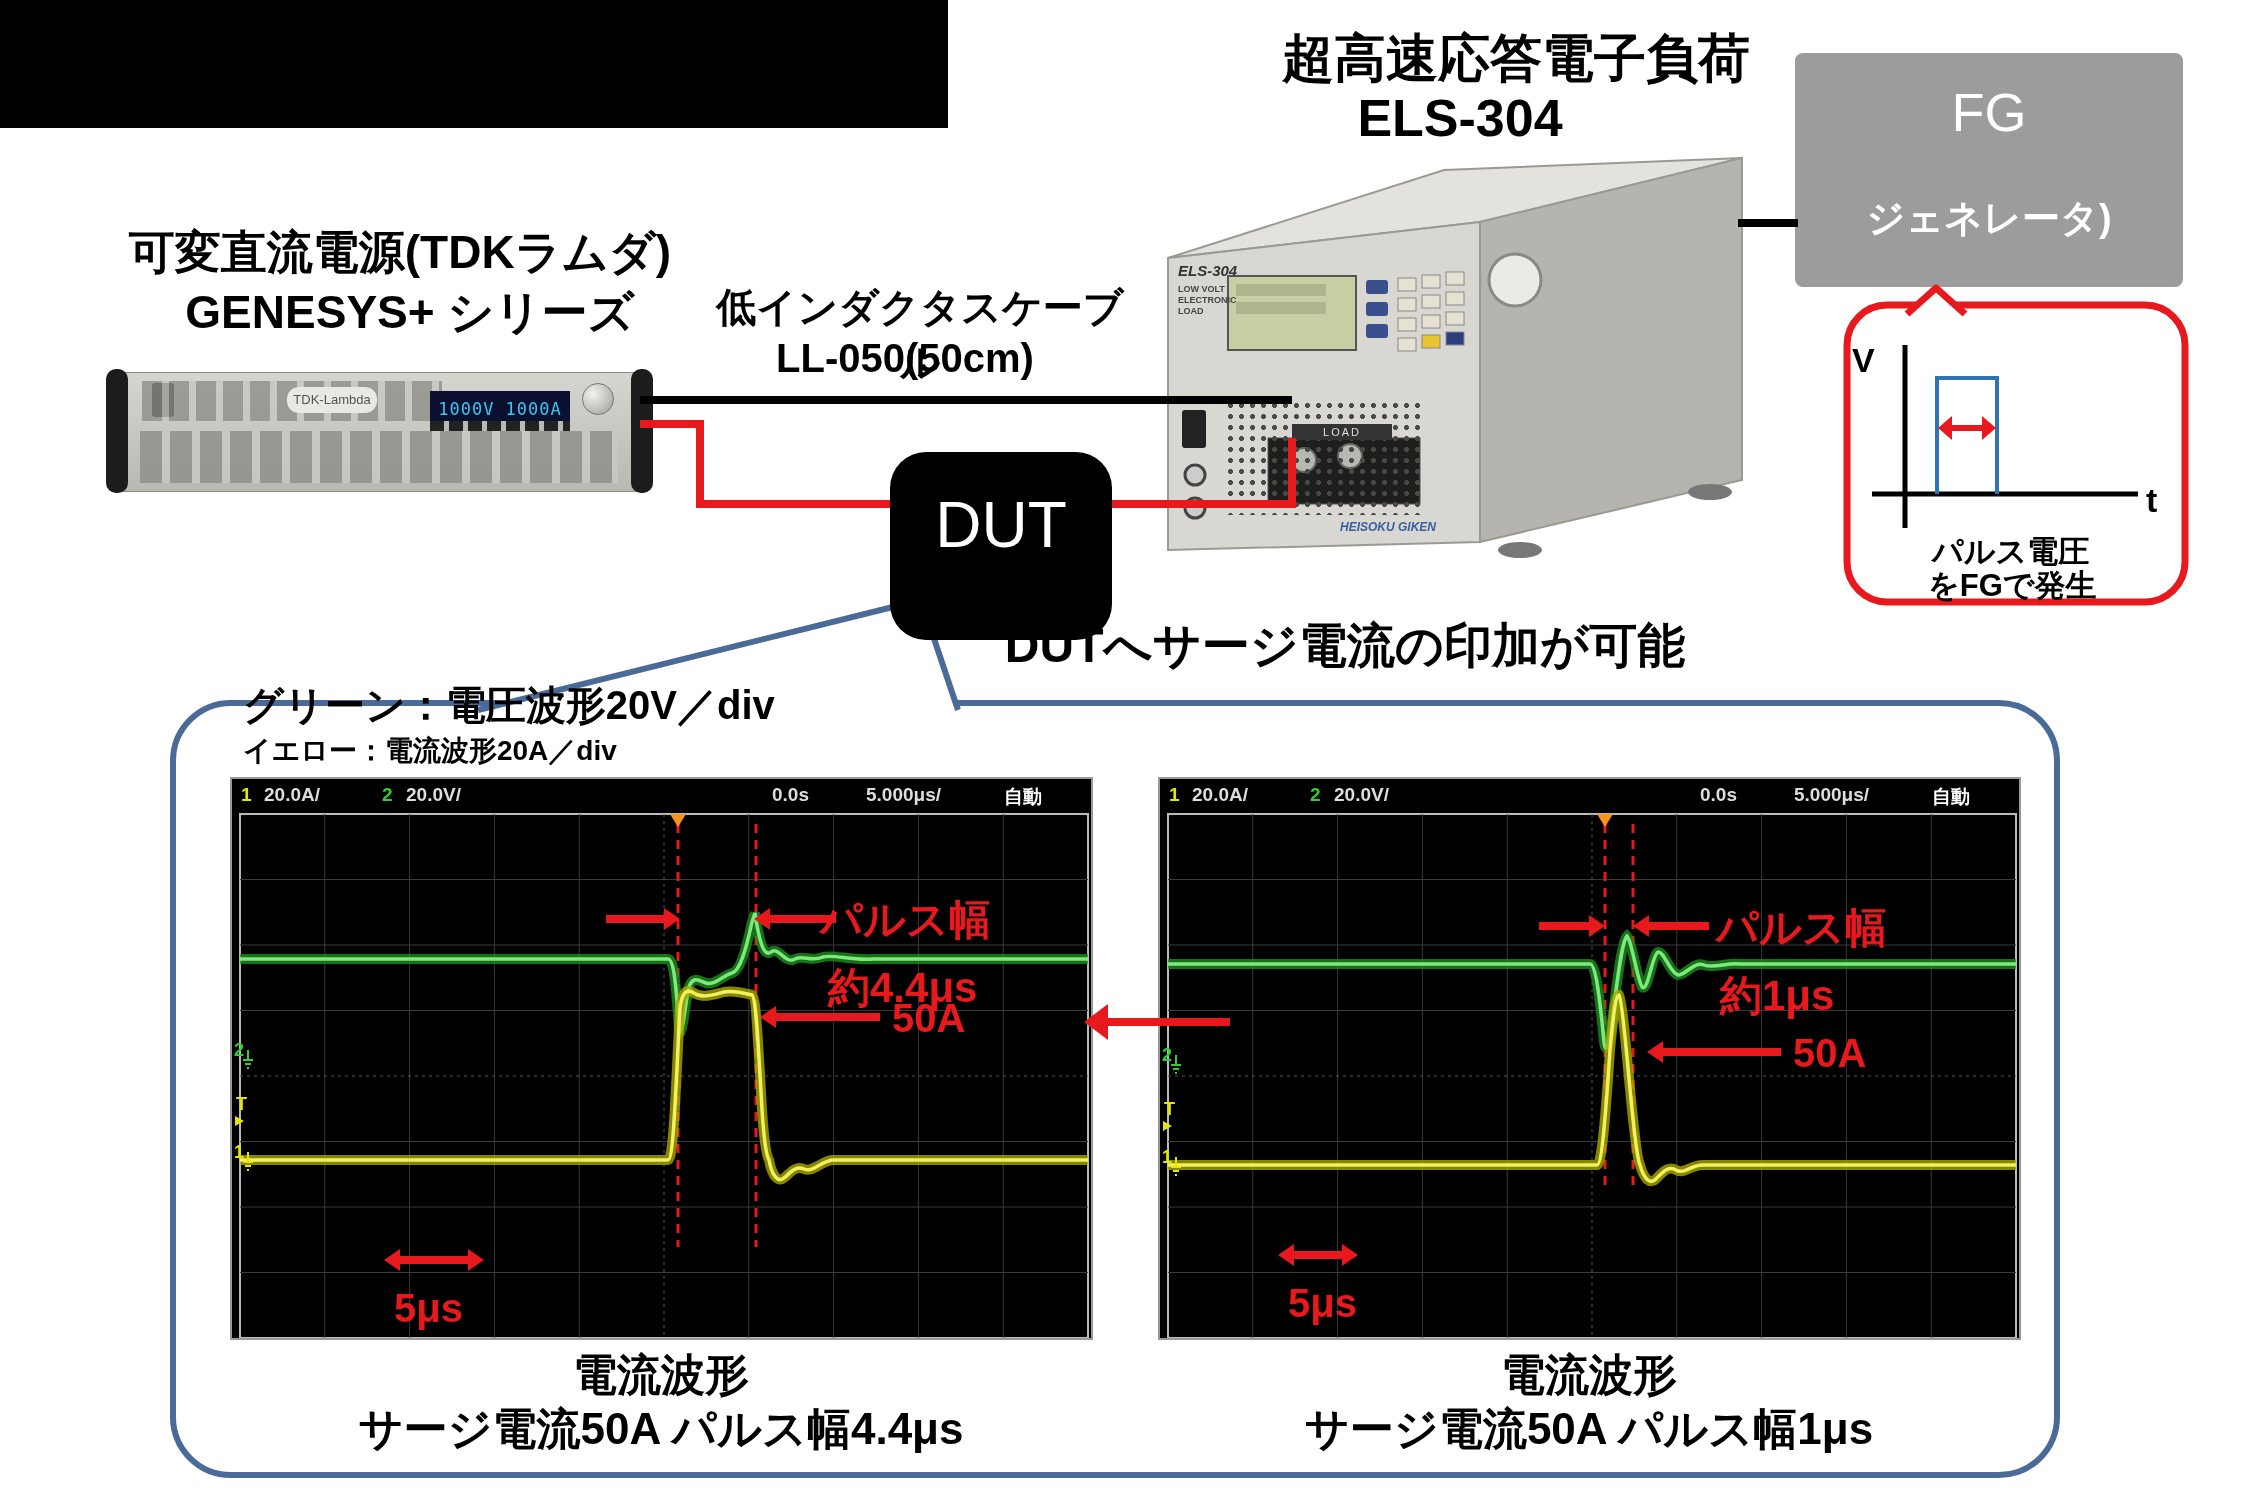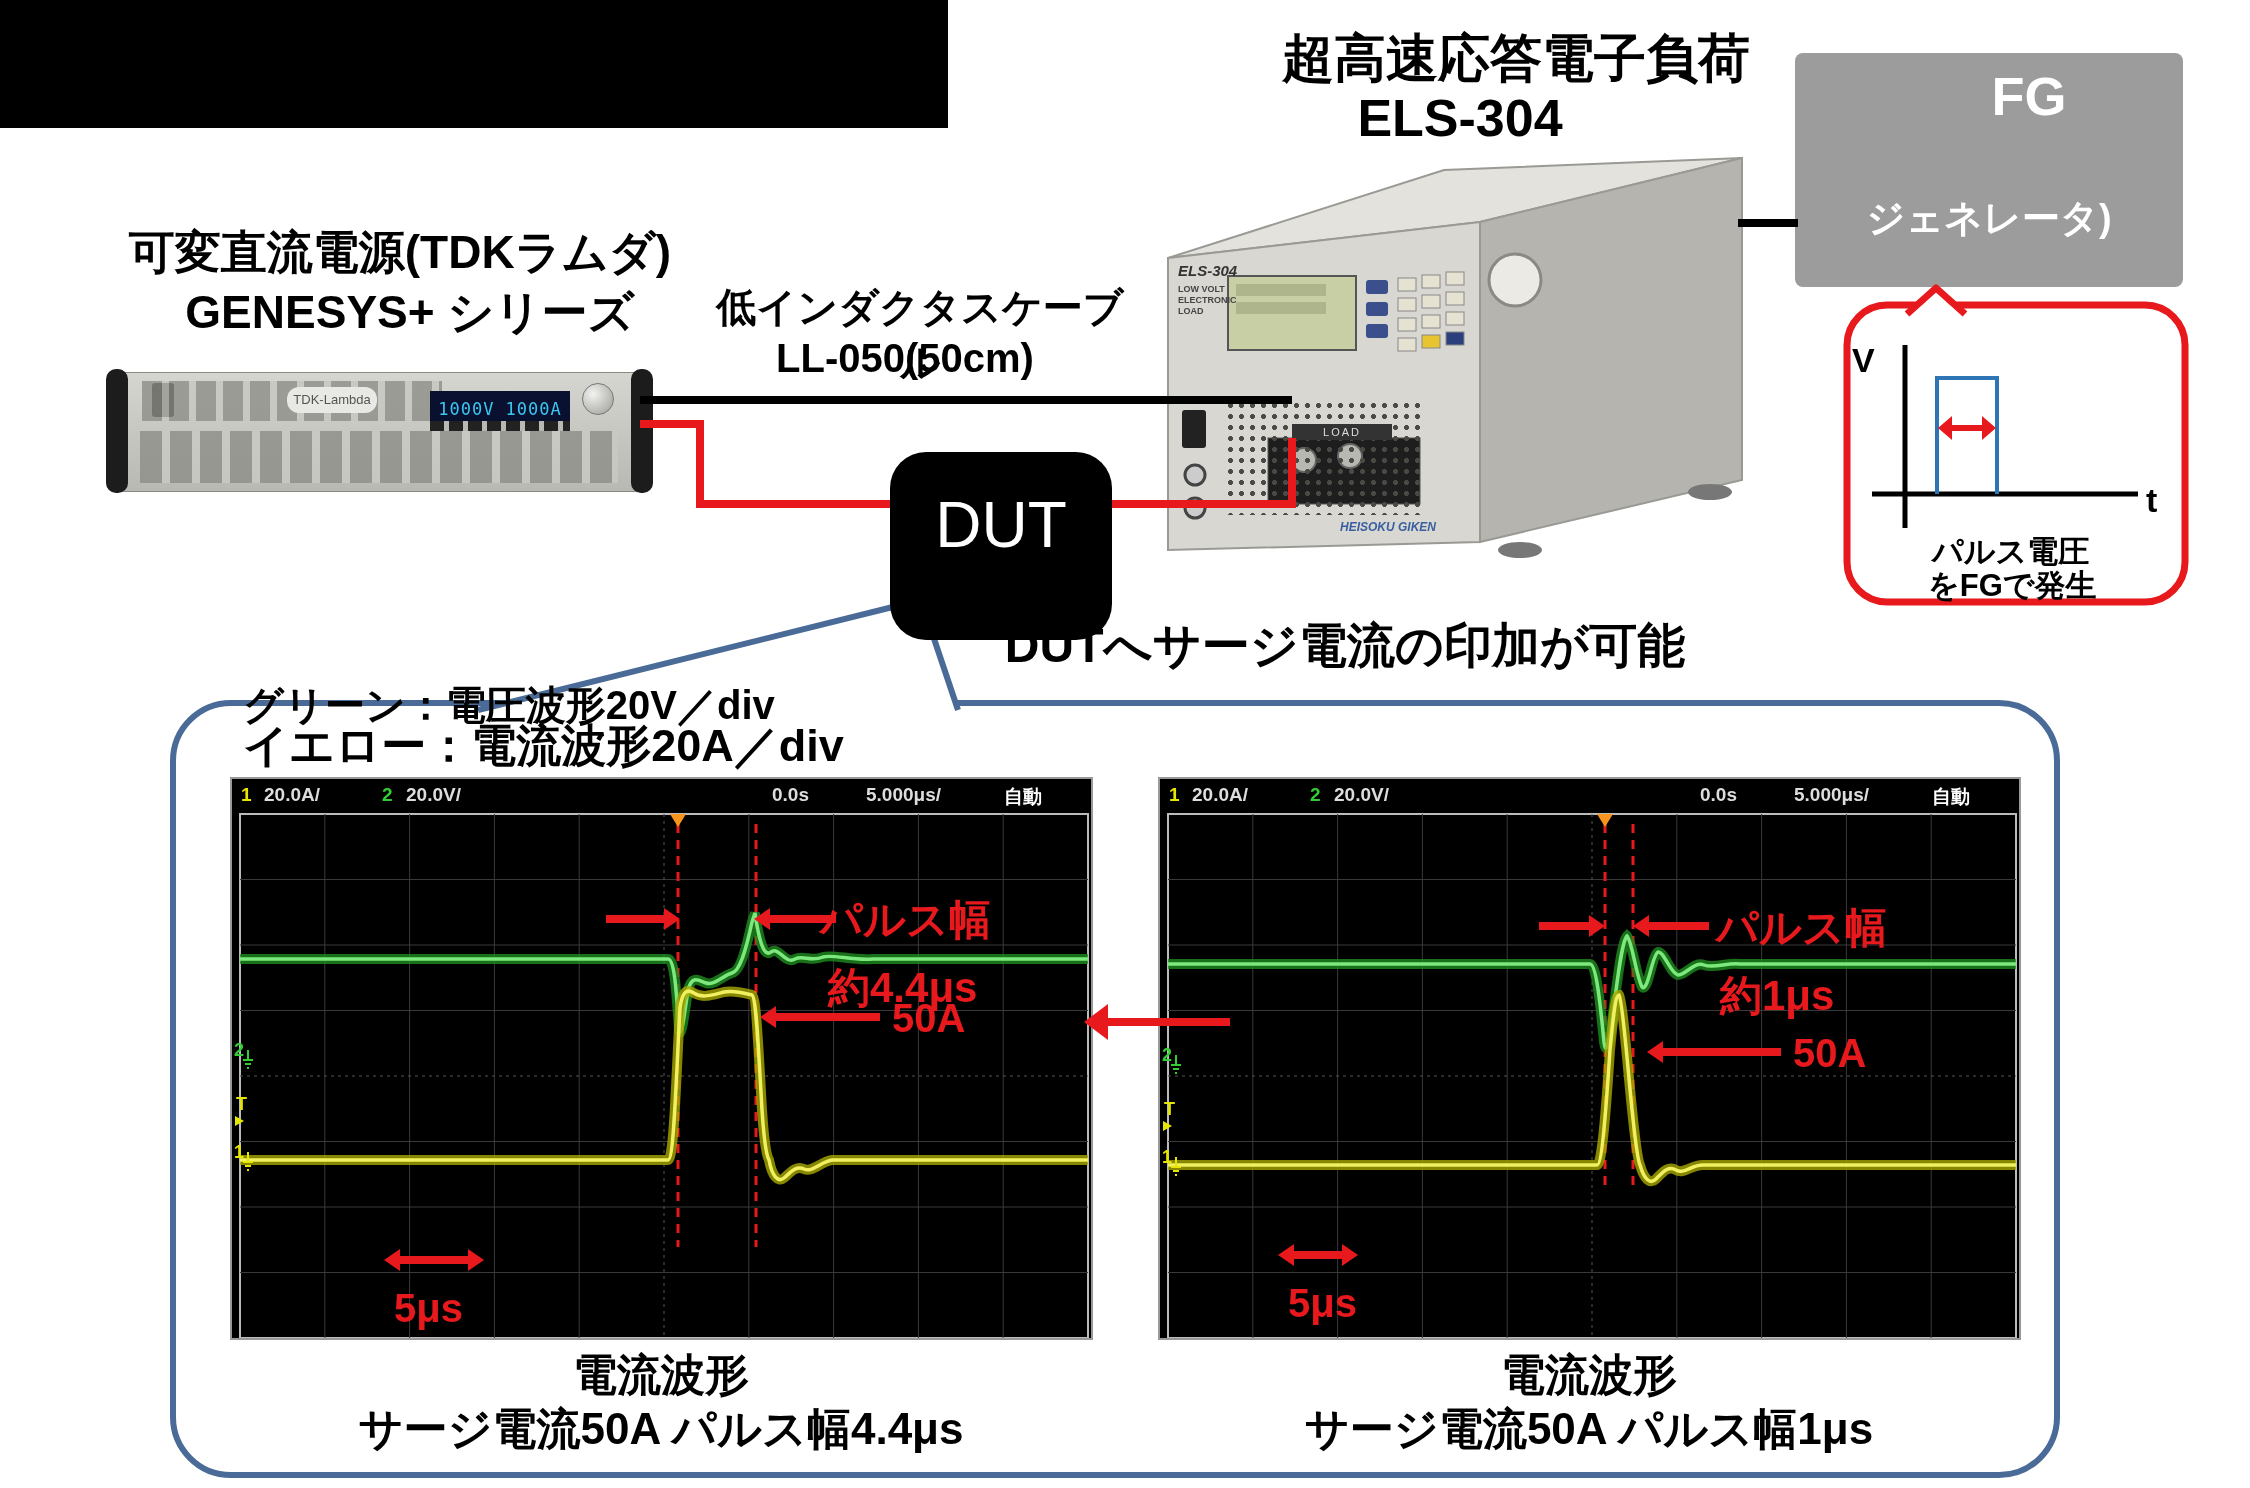--- a/index.html
+++ b/index.html
@@ -13,21 +13,21 @@
   .lbl-c{text-align:center;}
   #psu-label1{left:100px;top:222px;width:600px;font-size:46px;}
   #psu-label2{left:100px;top:282px;width:620px;font-size:46px;}
   #cable-label1{left:700px;top:280px;width:440px;font-size:40px;}
   #cable-label2{left:700px;top:336px;width:410px;font-size:40px;}
   #load-label1{left:1190px;top:24px;width:560px;font-size:52px;text-align:right;}
   #load-label2{left:1190px;top:88px;width:540px;font-size:52px;}
   #surge-note{left:990px;top:614px;width:710px;font-size:48px;}
   
   #fg-box{left:1795px;top:53px;width:388px;height:234px;background:#9c9c9c;border-radius:8px;color:#fff;text-align:center;}
-  #fg-title{left:0;top:12px;width:100%;font-size:54px;font-weight:bold;padding-left:40px;}
+  #fg-title{left:0;top:28px;width:100%;font-size:54px;font-weight:normal;}
   #fg-sub1{left:0;top:88px;width:100%;font-size:38px;font-weight:bold;}
   #fg-sub2{left:0;top:140px;width:100%;font-size:38px;font-weight:bold;}
   
   #psu{left:111px;top:372px;width:535px;height:118px;background:linear-gradient(#d6d6d1,#b9b9b3);border:1px solid #8a8a85;border-radius:4px;}
   .psu-handle{top:-4px;width:22px;height:124px;background:#1c1c1c;border-radius:10px;}
   #psu-vents-top{left:30px;top:8px;width:300px;height:40px;
      background:repeating-linear-gradient(90deg,#8e8e88 0 20px,#c7c7c2 20px 27px);opacity:.8;}
   #psu-vents-bot{left:28px;top:58px;width:478px;height:52px;
      background:repeating-linear-gradient(90deg,#90908a 0 22px,#c9c9c4 22px 30px);opacity:.85;}
   #psu-logo{left:175px;top:14px;width:90px;height:26px;background:#e8e8e4;border-radius:12px;
@@ -55,21 +55,21 @@
   .cable-r{background:#e8191d;}
   #cab-k1{left:640px;top:396px;width:652px;height:8px;}
   #cab-k2{left:1738px;top:219px;width:60px;height:8px;}
   #cab-r1a{left:640px;top:420px;width:64px;height:8px;}
   #cab-r1b{left:696px;top:420px;width:8px;height:88px;}
   #cab-r1c{left:696px;top:500px;width:198px;height:8px;}
   #cab-r2a{left:1108px;top:500px;width:188px;height:8px;}
   #cab-r2b{left:1288px;top:438px;width:8px;height:70px;}
   
   #legend1{left:243px;top:678px;font-size:40px;}
-  #legend2{left:243px;top:716px;font-size:45px;text-align:center;}
+  #legend2{left:243px;top:732px;font-size:28px;text-align:center;}
   
   .scope{width:863px;height:563px;background:#000;border:2px solid #999;box-sizing:border-box;}
   #scope1{left:230px;top:777px;}
   #scope2{left:1158px;top:777px;}
   .scope-header{position:absolute;left:0;top:0;width:100%;height:31px;color:#ddd;font-size:19px;font-weight:bold;}
   .scope-header span{position:absolute;top:5px;}
   .ch1c{color:#e6e600;} .ch2c{color:#33cc33;}
   .h-ch1n{left:9px;} .h-ch1s{left:32px;} .h-ch2n{left:150px;} .h-ch2s{left:174px;}
   .h-tpos{left:540px;} .h-tscale{left:634px;} .h-mode{left:772px;color:#fff;}
   .scope-svg{position:absolute;left:0;top:31px;}

